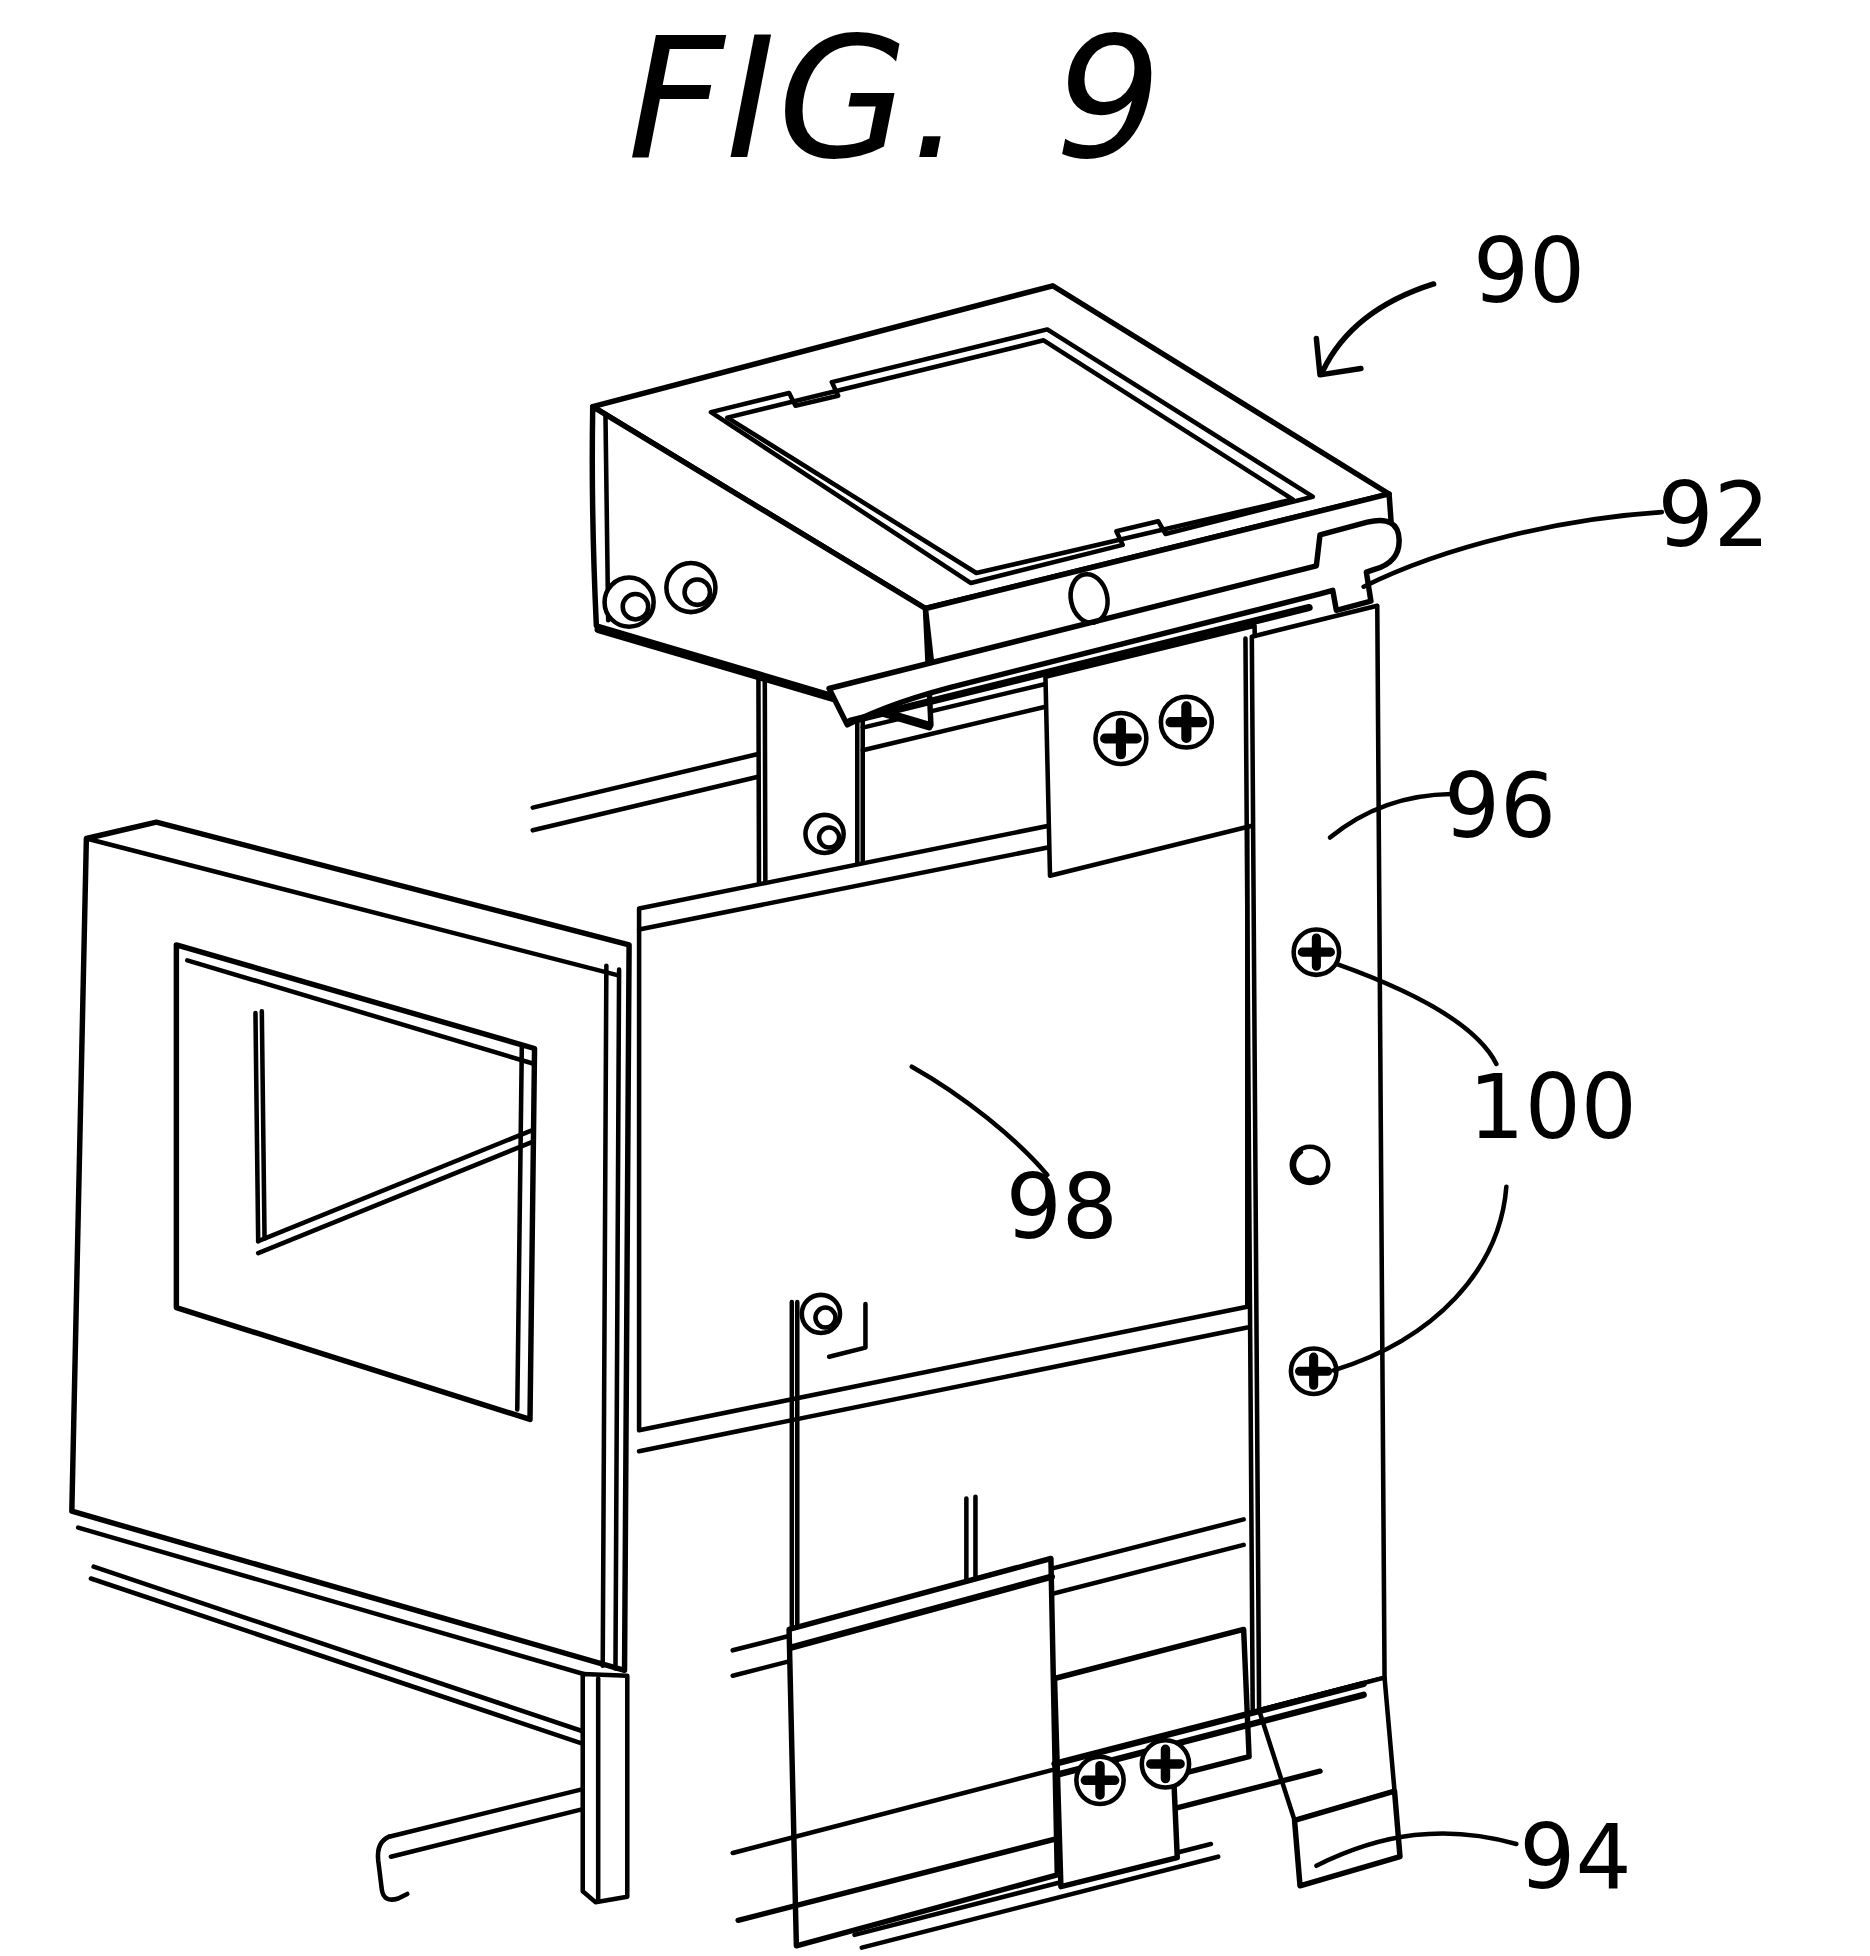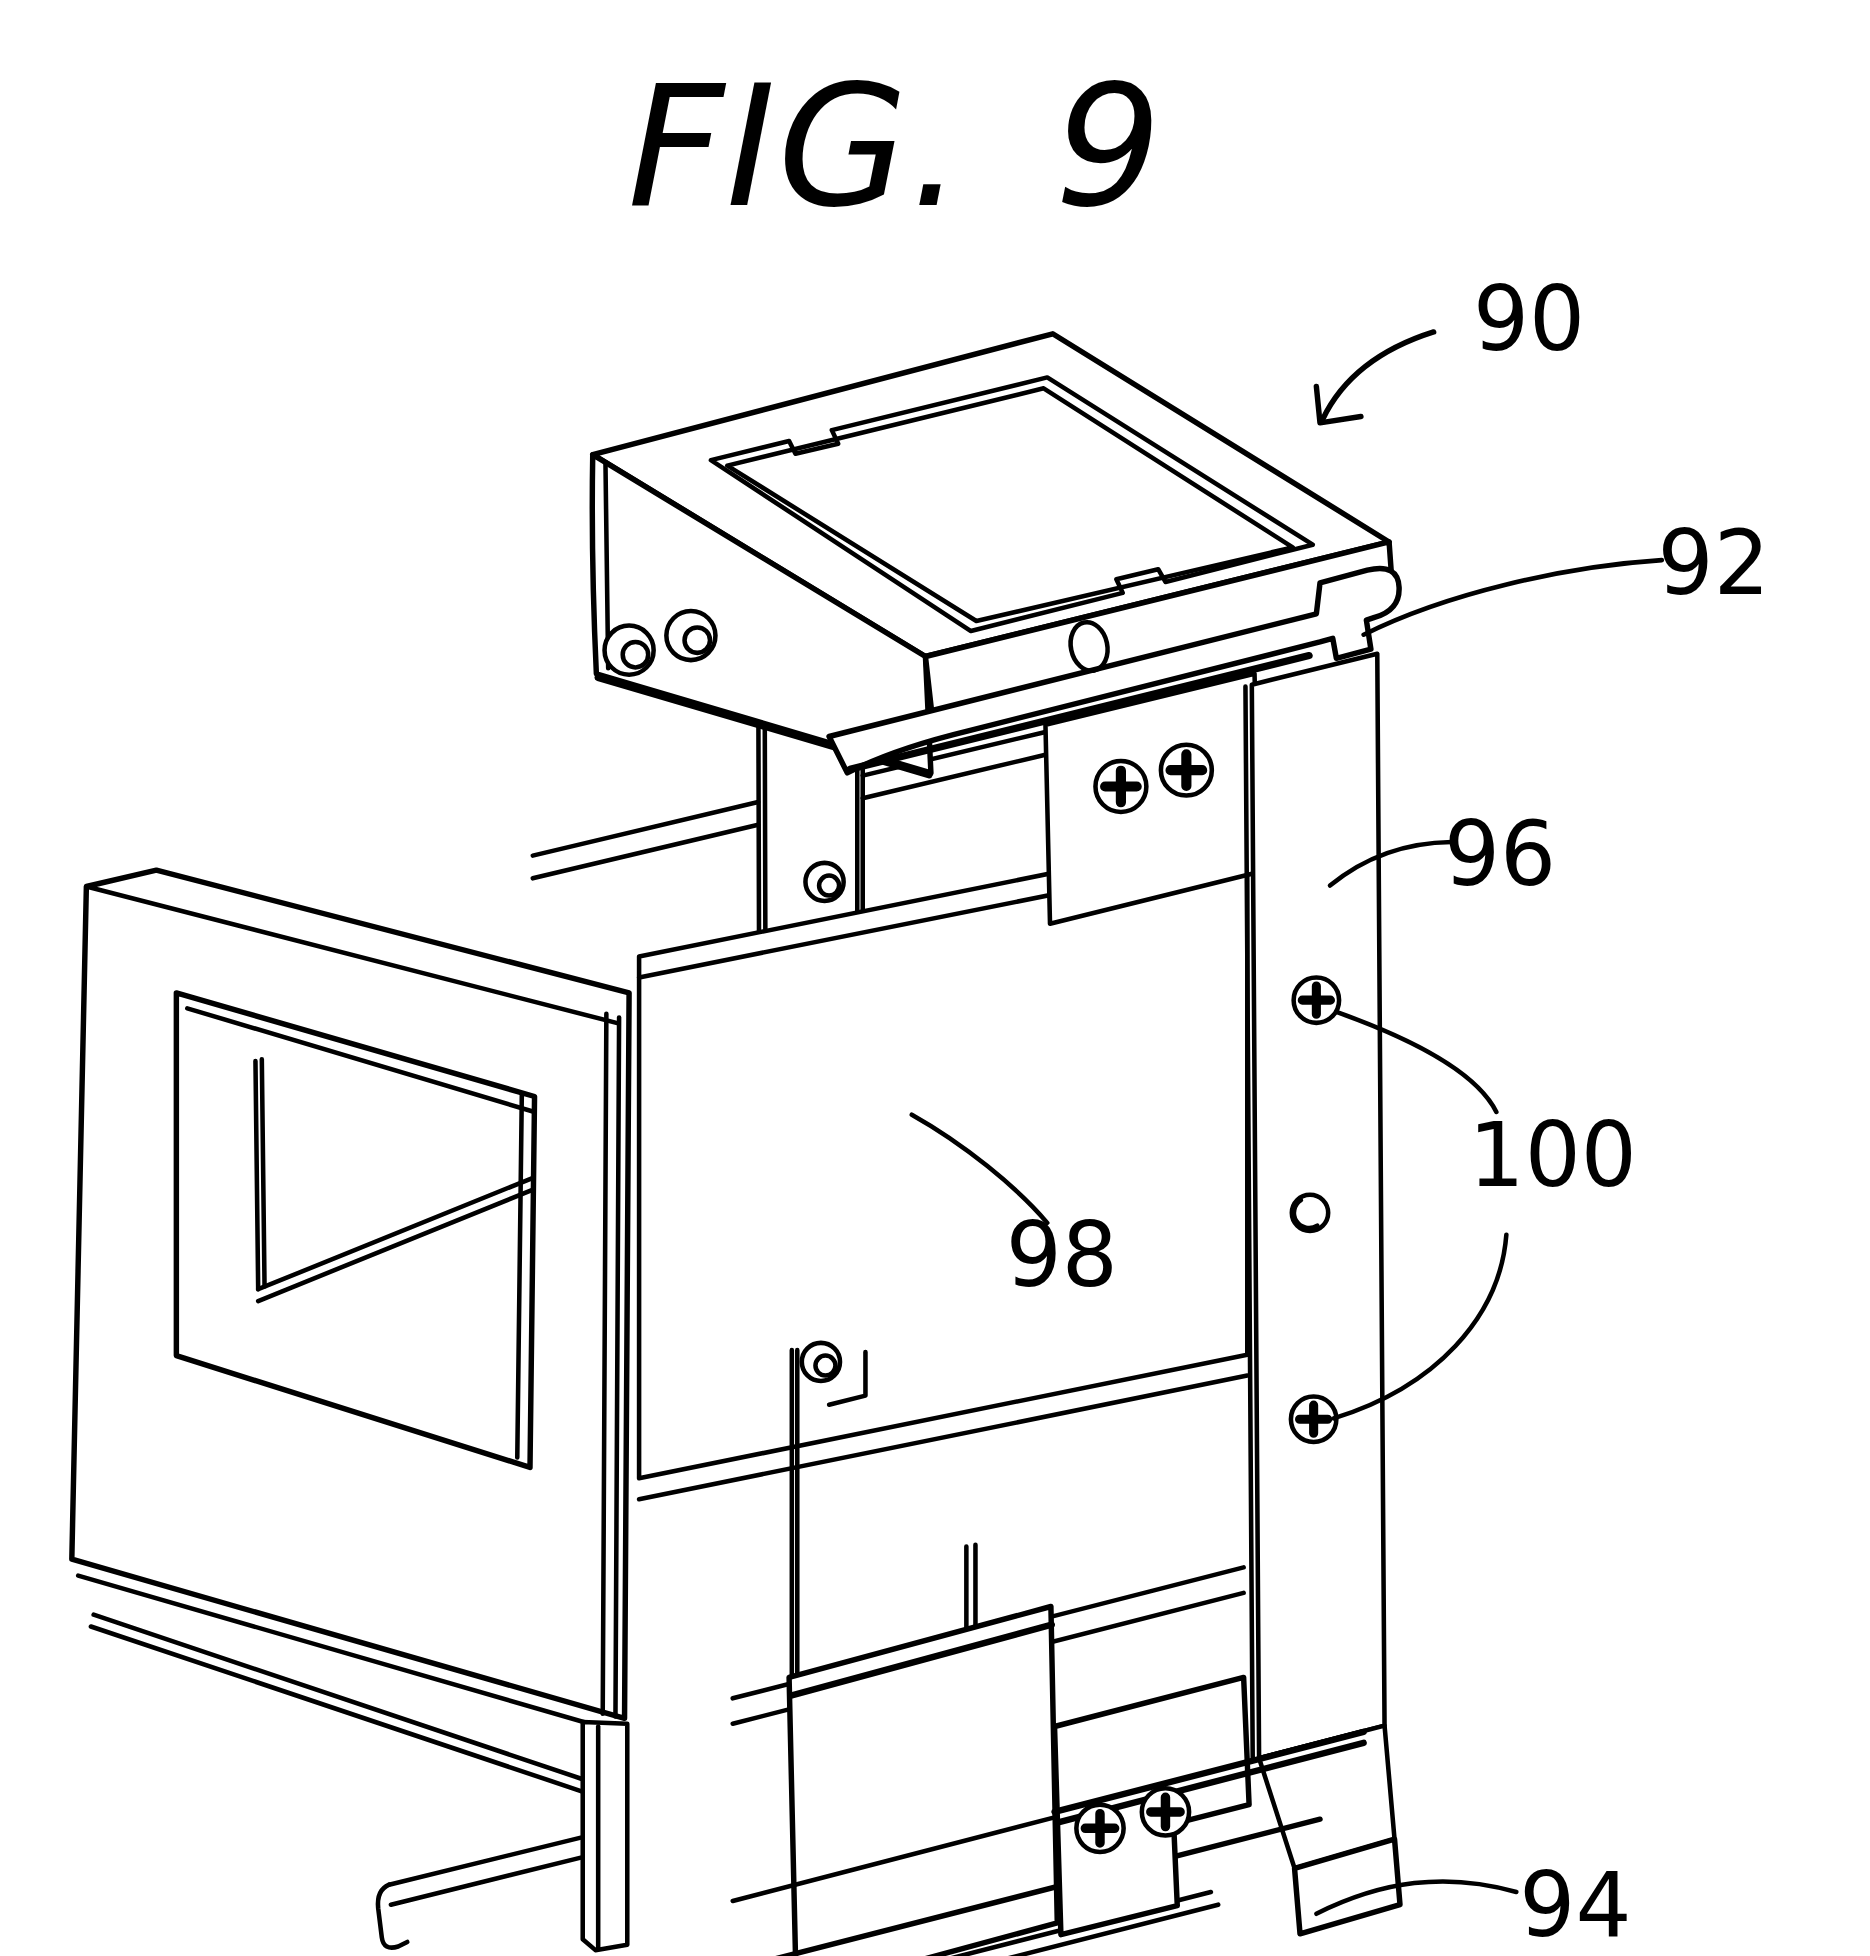--- a/index.html
+++ b/index.html
@@ -1,17 +1,17 @@
 <!DOCTYPE html>
 <html style="font-size:14.5px"><head>
 <meta charset="utf-8">
 <style>
   html,body{margin:0;padding:0;background:#ffffff;}
   body{width:1870px;height:1957px;position:relative;font-family:"DejaVu Sans",sans-serif;}
-  #fig-wrap{position:absolute;inset:0;margin-top:48px;}
+  #fig-wrap{position:absolute;inset:0;}
   svg{display:block;width:1870px;height:1957px;background:#fff;}
   .ln{fill:none;stroke:#000;stroke-linecap:round;stroke-linejoin:round;}
   .face{fill:#fff;stroke:#000;stroke-linejoin:round;}
   .lbl{fill:#000;font-family:"DejaVu Sans",sans-serif;text-anchor:middle;}
   .title-text{fill:#000;font-style:italic;font-family:"DejaVu Sans",sans-serif;text-anchor:middle;font-size:185px;word-spacing:38px;letter-spacing:2px;}
 </style>
 </head>
 <body>
 
 <div id="fig-wrap">

